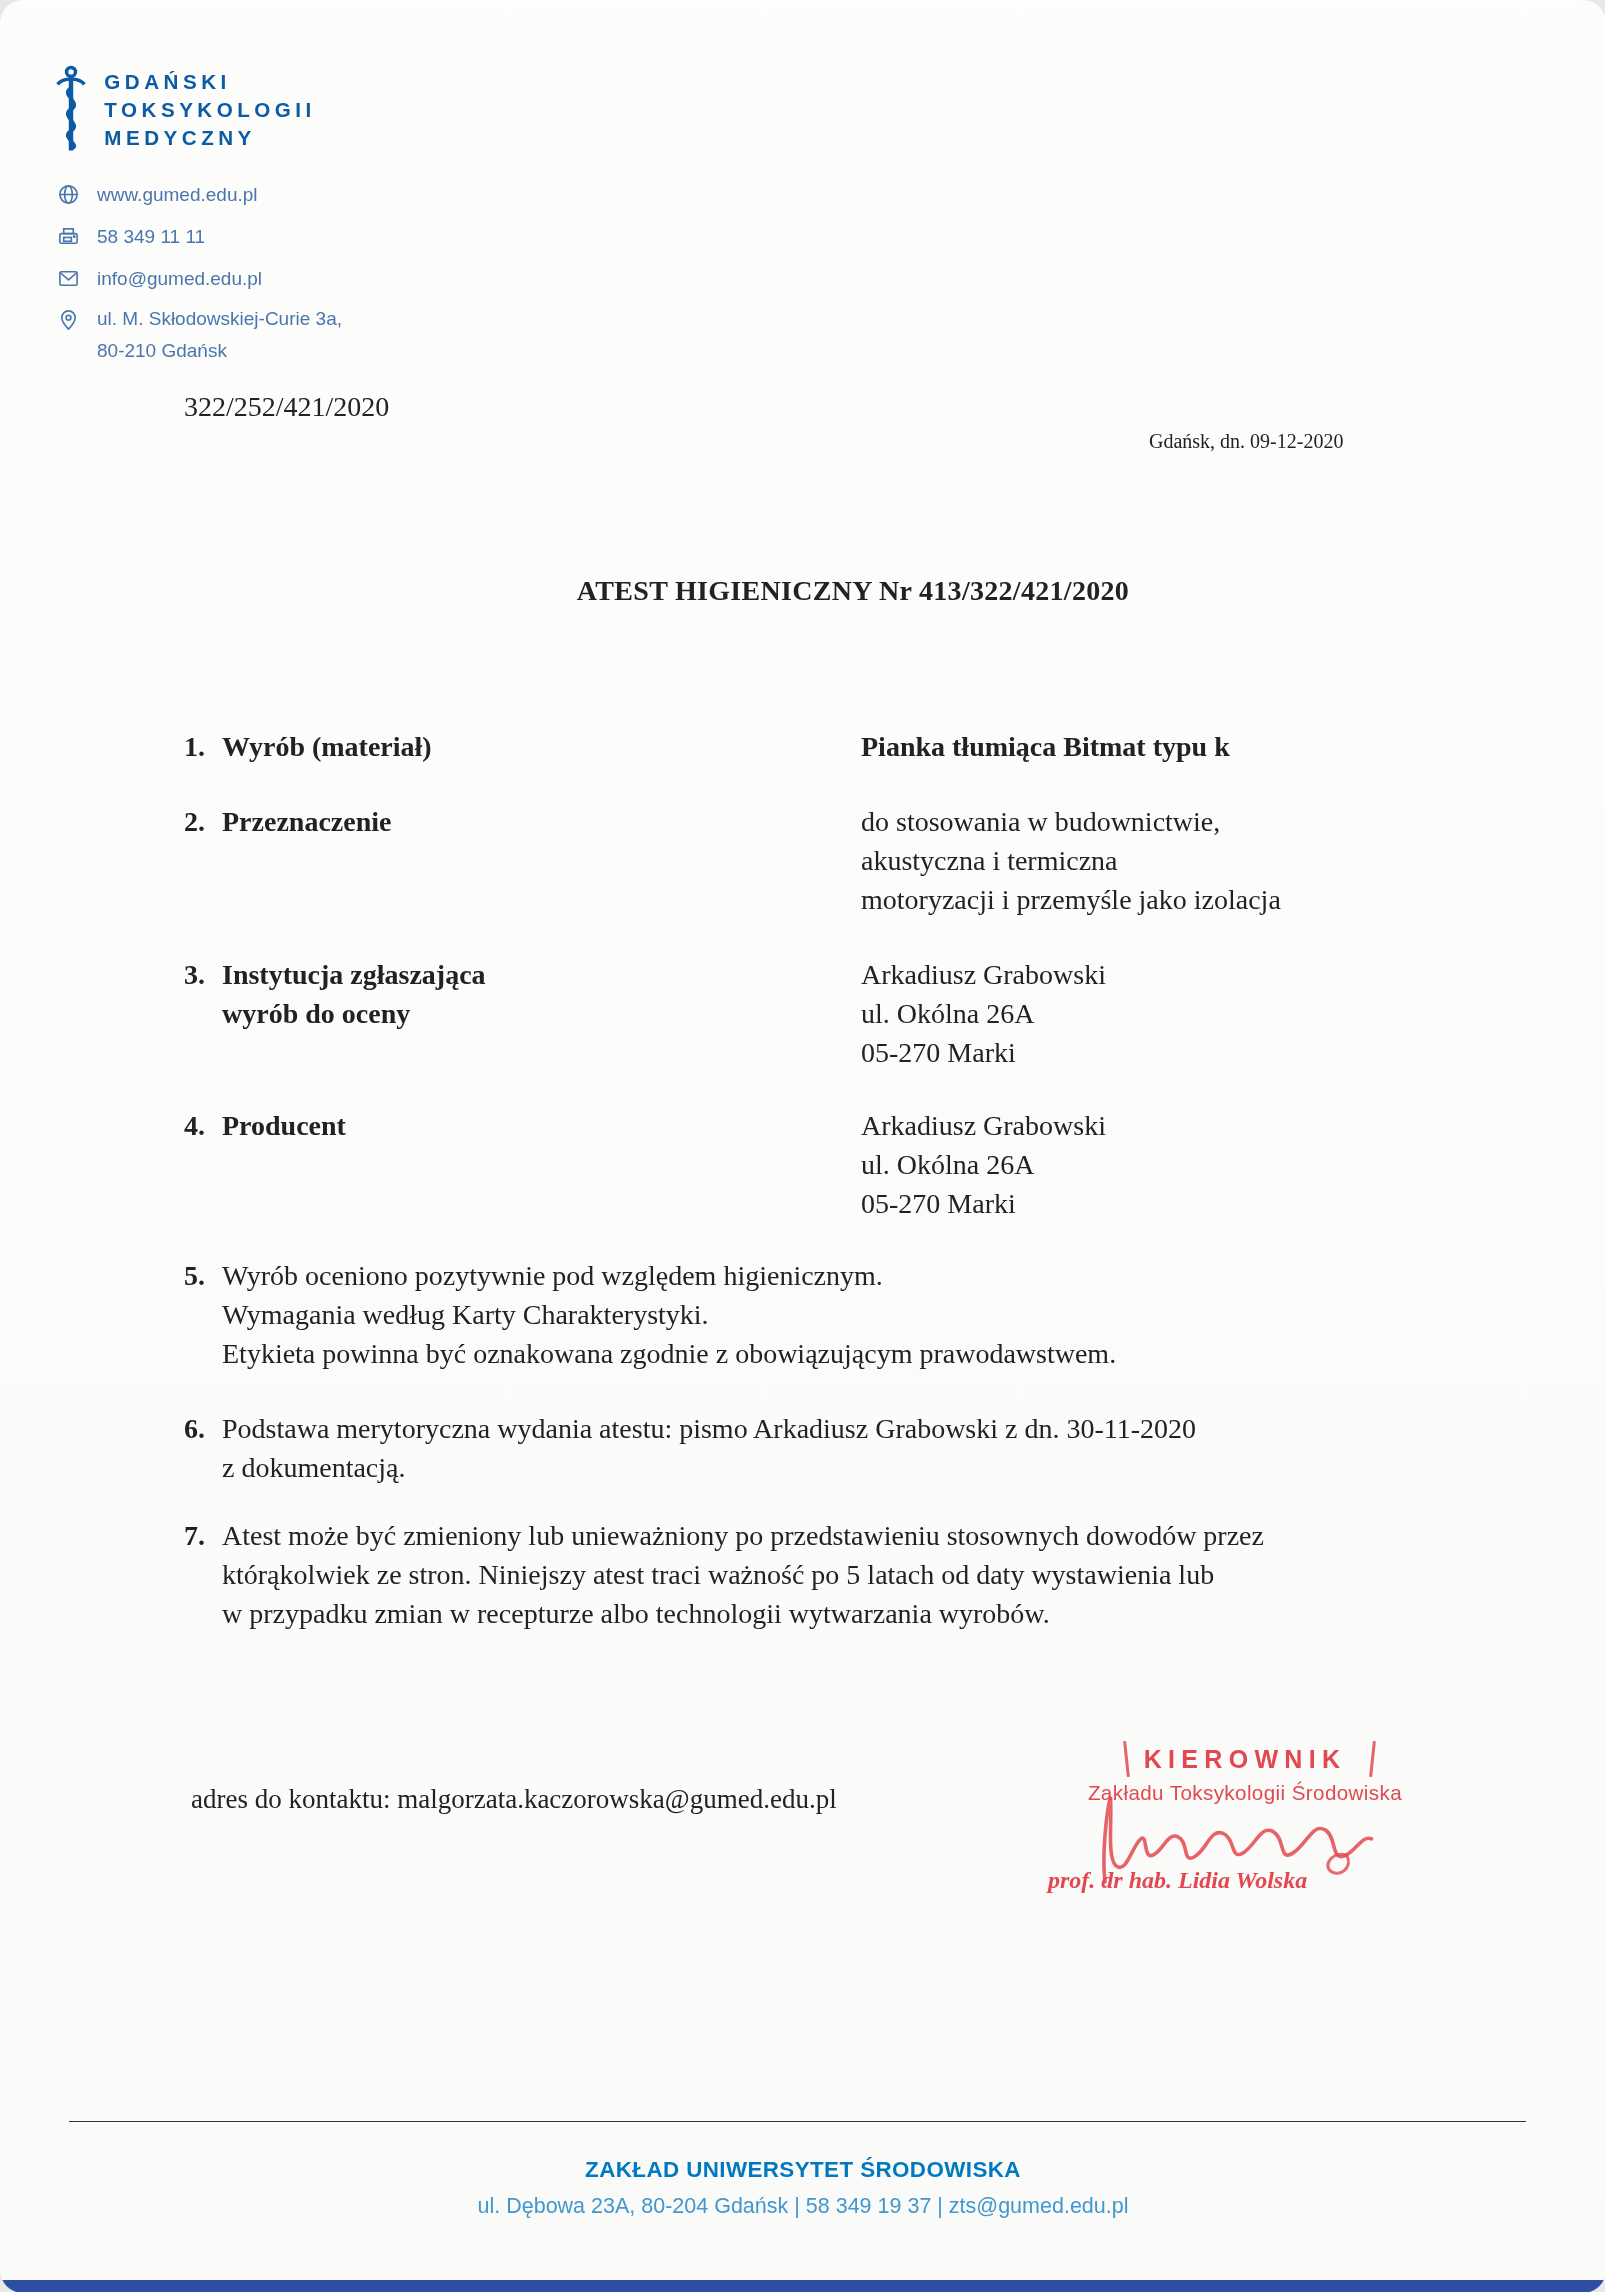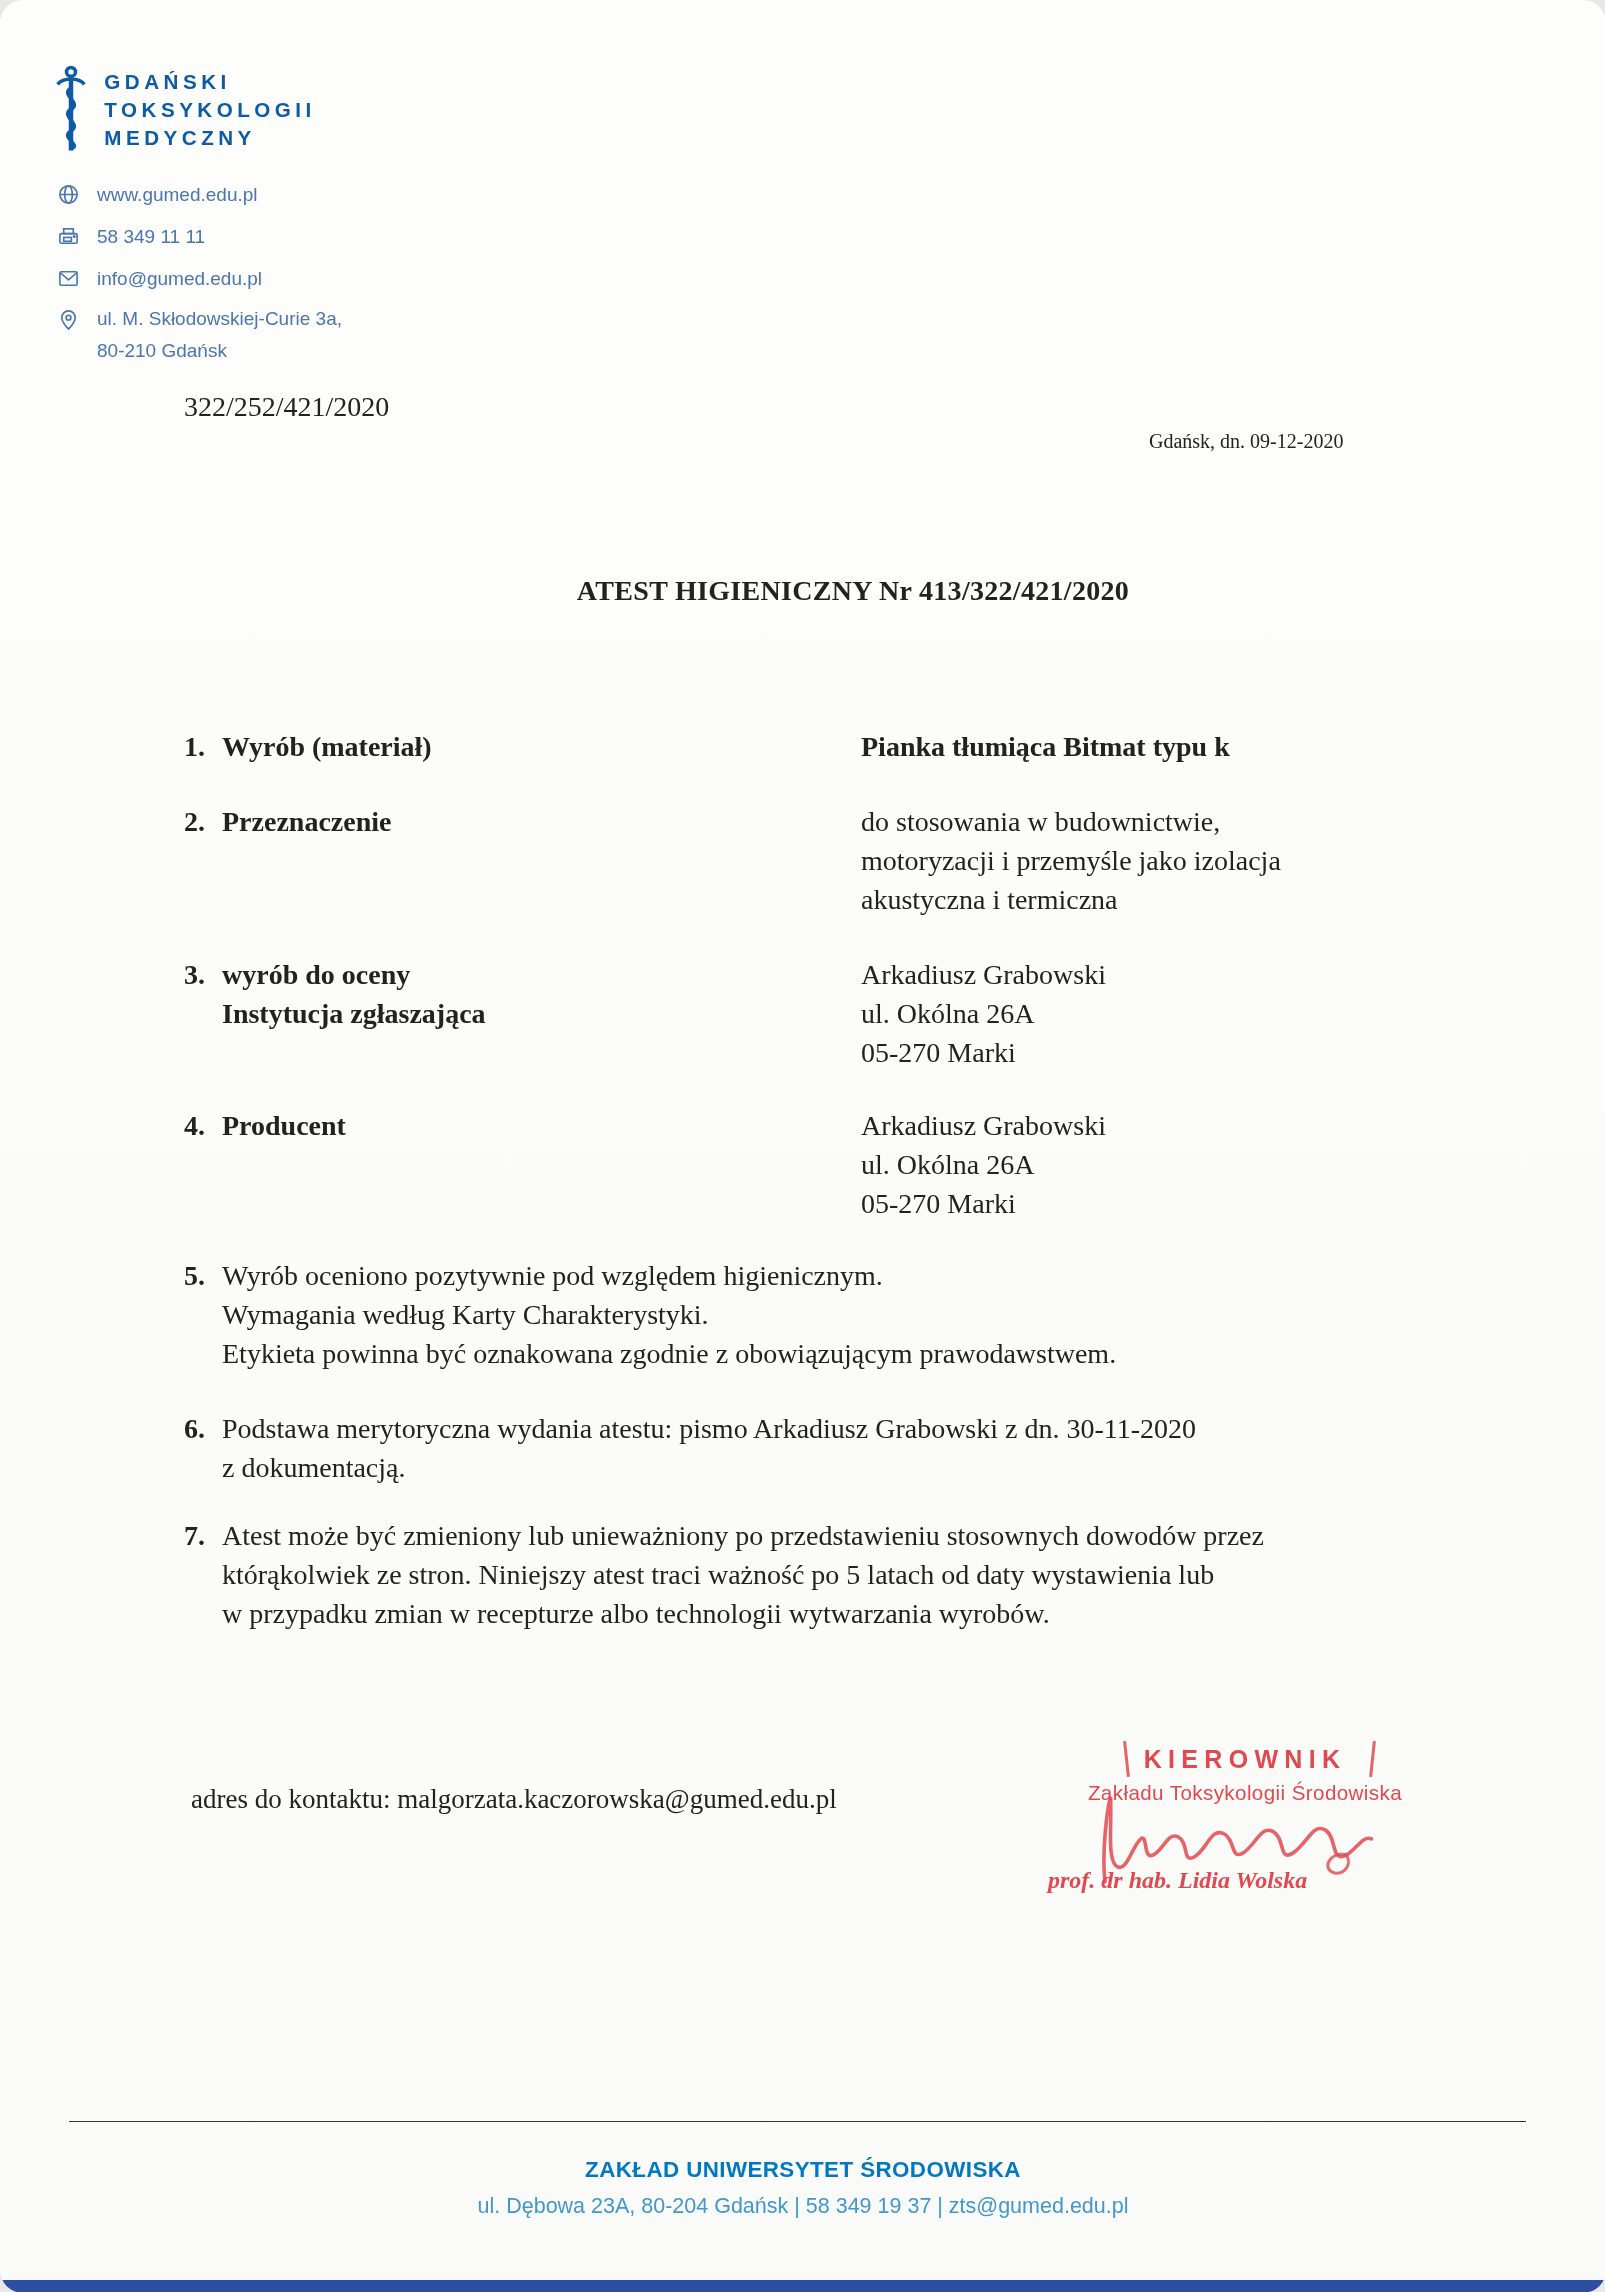--- a/index.html
+++ b/index.html
@@ -168,30 +168,30 @@
     </div>
   </div>
 
   <div class="item item-2">
     <div class="item-num">2.</div>
     <div class="item-label">
       <div>Przeznaczenie</div>
     </div>
     <div class="item-value">
       <div>do stosowania w budownictwie,</div>
+      <div>akustyczna i termiczna</div>
       <div>motoryzacji i przemyśle jako izolacja</div>
-      <div>akustyczna i termiczna</div>
     </div>
   </div>
 
   <div class="item item-3">
     <div class="item-num">3.</div>
     <div class="item-label">
+      <div>Instytucja zgłaszająca</div>
       <div>wyrób do oceny</div>
-      <div>Instytucja zgłaszająca</div>
     </div>
     <div class="item-value">
       <div>Arkadiusz Grabowski</div>
       <div>ul. Okólna 26A</div>
       <div>05-270  Marki</div>
     </div>
   </div>
 
   <div class="item item-4">
     <div class="item-num">4.</div>

